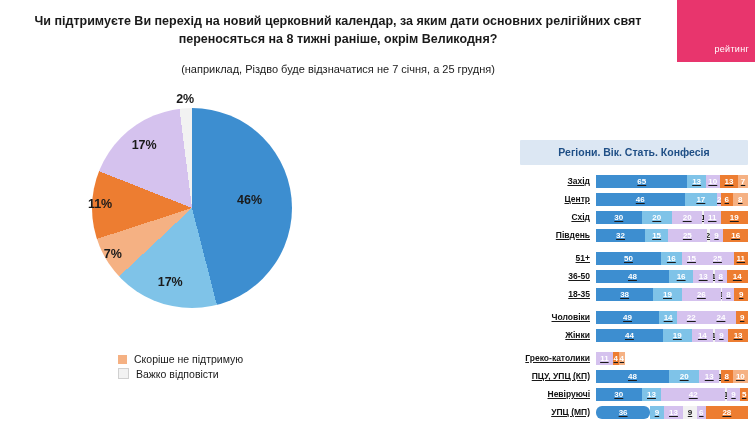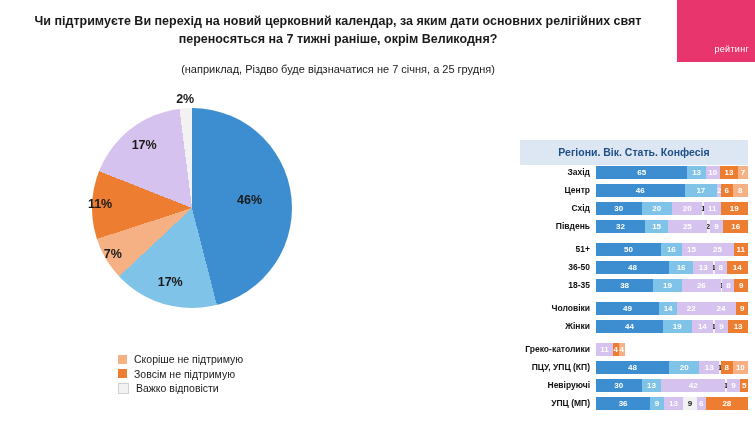--- a/index.html
+++ b/index.html
@@ -38,21 +38,21 @@
   .legend-row{display:flex;align-items:center;height:14.5px;}
   .legend-sw{width:9px;height:9px;margin-right:7px;flex:0 0 auto;}
   .legend-tx{font-size:10.5px;}
 
   
   .panel{position:absolute;left:520px;top:140px;width:228px;}
   .panel-head{
     background:#dce7f3;color:#1f4f86;font-weight:bold;font-size:10.5px;
     text-align:center;padding:6px 0 7px;border-radius:1px;
   }
-  .rows{}
+  .rows{margin-top:9px;text-decoration:underline;}
   .grp{margin-bottom:9px;}
   .row{display:flex;align-items:center;height:14px;margin-bottom:4px;}
   .row-lab{
     width:70px;text-align:right;padding-right:6px;
     font-size:8.5px;font-weight:bold;color:#111;
     white-space:nowrap;overflow:hidden;
   }
   .bar{flex:1 1 auto;display:flex;height:13px;}
   .seg{
     display:flex;align-items:center;justify-content:center;
@@ -61,45 +61,41 @@
   }
   .seg.dark{color:#1a1a1a;}
 </style>
 </head>
 <body>
 
 <div class="logo">
   <span class="logo-text">рейтинг</span>
 </div>
 
-<div class="title">Чи підтримуєте Ви перехід на новий церковний календар, за яким дати основних релігійних свят переносяться на 7 тижні раніше, окрім Великодня?</div>
+<div class="title">Чи підтримуєте Ви перехід на новий церковний календар, за яким дати основних релігійних свят переносяться на 8 тижні раніше, окрім Великодня?</div>
 <div class="subtitle">(наприклад, Різдво буде відзначатися не 7 січня, а 25 грудня)</div>
 
 <div class="pie-wrap">
   <div class="pie" id="pie" style="background: conic-gradient(rgb(61, 142, 208) 0deg, rgb(61, 142, 208) 165.6deg, rgb(127, 195, 232) 165.6deg, rgb(127, 195, 232) 226.8deg, rgb(245, 177, 131) 226.8deg, rgb(245, 177, 131) 252deg, rgb(237, 125, 49) 252deg, rgb(237, 125, 49) 291.6deg, rgb(213, 194, 238) 291.6deg, rgb(213, 194, 238) 352.8deg, rgb(242, 242, 242) 352.8deg, rgb(242, 242, 242) 360deg);"></div>
   <div id="pie-labels">
       <div class="pie-label" style="left: 141.543px; top: 84.7307px; width: 32px; text-align: center;">46%</div>
       <div class="pie-label" style="left: 62.2387px; top: 166.903px; width: 32px; text-align: center;">17%</div>
       <div class="pie-label" style="left: 4.81173px; top: 138.832px; width: 32px; text-align: center;">7%</div>
       <div class="pie-label" style="left: -7.9546px; top: 89.1102px; width: 32px; text-align: center;">11%</div>
       <div class="pie-label" style="left: 36.1932px; top: 30.3679px; width: 32px; text-align: center;">17%</div>
       <div class="pie-label" style="left: 77.2186px; top: -15.7869px; width: 32px; text-align: center;">2%</div>
     </div>
 </div>
 
 <div class="legend" id="legend">
     <div class="legend-row">
       <span class="legend-sw" style="background: rgb(245, 177, 131);"></span>
       <span class="legend-tx">Скоріше не підтримую</span>
     </div>
     <div class="legend-row">
-      <span class="legend-sw" style="background: rgb(237, 125, 49);"></span>
-      <span class="legend-tx">Зовсім не підтримую</span>
-    </div>
-    <div class="legend-row">
       <span class="legend-sw" style="background: rgb(242, 242, 242); border: 1px solid rgb(208, 208, 208);"></span>
       <span class="legend-tx">Важко відповісти</span>
     </div>
   </div>
 
 <div class="panel">
   <div class="panel-head">Регіони. Вік. Стать. Конфесія</div>
   <div class="rows" id="rows">
       <div class="grp">
         <div class="row">
@@ -229,21 +225,21 @@
             <div class="seg" style="background: rgb(127, 195, 232); width: 13%;">13</div>
             <div class="seg" style="background: rgb(213, 194, 238); width: 42%;">42</div>
             <div class="seg dark" style="background: rgb(242, 242, 242); width: 1%;">1</div>
             <div class="seg" style="background: rgb(213, 194, 238); width: 9%;">9</div>
             <div class="seg" style="background: rgb(237, 125, 49); width: 5%;">5</div>
           </div>
         </div>
         <div class="row">
           <div class="row-lab">УПЦ (МП)</div>
           <div class="bar">
-            <div class="seg" style="background: rgb(61, 142, 208); width: 35.6436%;">36</div>
+            <div class="seg" style="background: rgb(61, 142, 208); width: 35.6436%; border-radius: 6px;">36</div>
             <div class="seg" style="background: rgb(127, 195, 232); width: 8.91089%;">9</div>
             <div class="seg" style="background: rgb(213, 194, 238); width: 12.8713%;">13</div>
             <div class="seg dark" style="background: rgb(242, 242, 242); width: 8.91089%;">9</div>
             <div class="seg" style="background: rgb(213, 194, 238); width: 5.94059%;">6</div>
             <div class="seg" style="background: rgb(237, 125, 49); width: 27.7228%;">28</div>
           </div>
         </div>
       </div>
     </div>
 </div>

